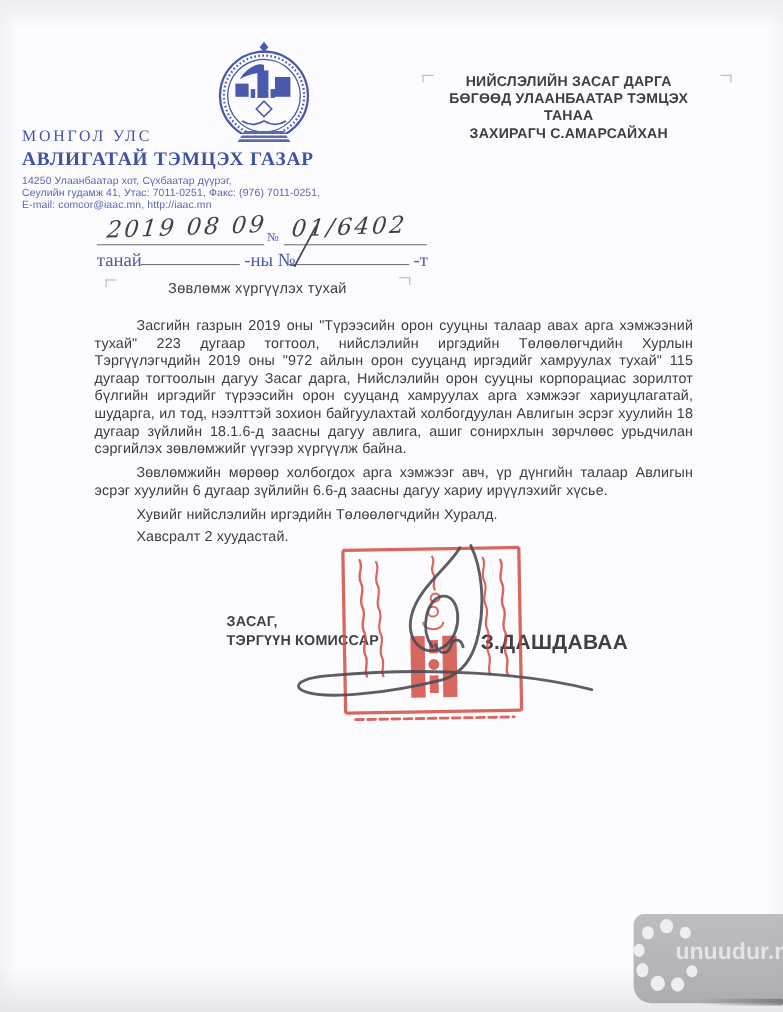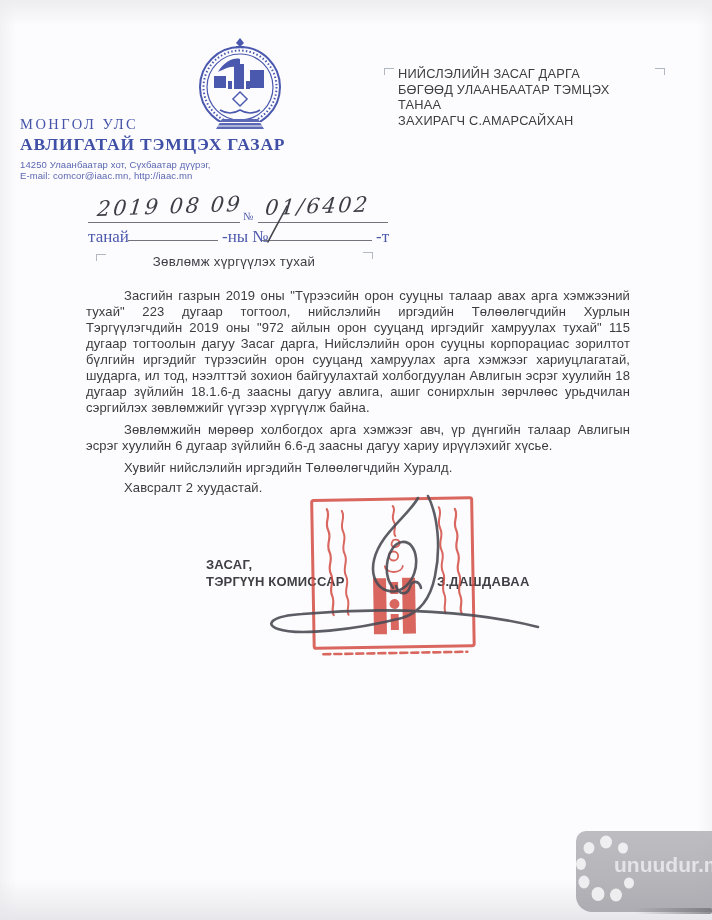--- a/index.html
+++ b/index.html
@@ -18,33 +18,33 @@
   .letterhead{left:20px;top:116px;width:400px;text-align:left;color:#4a58ab;}
   .lh-country{font-family:"Liberation Serif",serif;font-size:14.5px;letter-spacing:2.5px;color:#4553a8;}
   .lh-agency{font-family:"Liberation Serif",serif;font-size:17.5px;font-weight:bold;letter-spacing:.8px;color:#4050a6;margin-top:1px;}
   .lh-address{font-size:9.5px;line-height:11px;color:#5b66b0;margin-top:4px;letter-spacing:.1px;}
   
   .hand{font-family:"DejaVu Serif",serif;font-style:italic;color:#3e3e47;font-size:21px;letter-spacing:2.5px;transform:rotate(-2deg) skewX(-8deg);transform-origin:left bottom;white-space:nowrap;}
   .uline{border-bottom:1.2px solid #73737d;}
   .blue-small{font-family:"Liberation Serif",serif;font-size:17px;color:#4c59ac;}
   .nosign{font-family:"Liberation Serif",serif;font-size:11px;color:#4c59ac;}
   
-  .recipient{left:398px;top:66px;width:238px;text-align:left;font-size:12.8px;font-weight:normal;line-height:15.5px;letter-spacing:.2px;color:#3d3d42;}
+  .recipient{left:398px;top:66px;width:238px;text-align:center;font-size:12.8px;font-weight:bold;line-height:15.5px;letter-spacing:.2px;color:#3d3d42;}
   .cropmark{width:9px;height:6px;opacity:.75;}
   .cm-l{border-top:1.5px solid #98a2ae;border-left:1.5px solid #98a2ae;}
   .cm-r{border-top:1.5px solid #98a2ae;border-right:1.5px solid #98a2ae;}
   
   .subject{left:96px;top:254px;width:276px;text-align:center;font-size:13.2px;letter-spacing:.3px;color:#3d3d44;}
   
   .body-text{left:86px;top:288px;width:544px;font-size:13px;line-height:16px;text-align:justify;letter-spacing:.12px;color:#3b3b41;}
   .body-text p{margin:0 0 6px 0;text-indent:38px;}
   .body-text p.tight{margin-bottom:4px;}
   
   .sig-title{left:206px;top:556px;font-size:13px;font-weight:bold;line-height:17px;letter-spacing:.2px;color:#3f3f45;}
-  .sig-name{left:437px;top:574px;font-size:13px;font-weight:bold;letter-spacing:.3px;color:#3f3f45;}
+  .sig-name{left:437px;top:574px;font-size:19px;font-weight:bold;letter-spacing:.3px;color:#3f3f45;}
   
   .watermark{left:576px;top:831px;width:136px;height:81px;border-radius:10px 0 0 16px;
     background:linear-gradient(180deg,rgba(175,175,180,.82),rgba(158,158,164,.82));}
   .corner-shadow{left:636px;top:908px;width:76px;height:6px;border-radius:2px;
     background:linear-gradient(90deg,rgba(125,125,130,0),rgba(110,110,116,.75));}
 </style>
 </head>
 <body>
 
 <div class="page">
@@ -66,20 +66,21 @@
       <path d="M27,74 q10,6 20,0 q10,6 20,0" stroke-width="1.6"></path>
       <path d="M29,83 L65,83 L71,93 L23,93 Z" fill="#5a68b5" stroke="none"></path>
       <path d="M26,86.5 H68 M24.5,90 H69.5" stroke="#fdfdfe" stroke-width="1.2"></path>
     </g>
   </svg>
 
   <div class="abs letterhead">
     <div class="lh-country">МОНГОЛ  УЛС</div>
     <div class="lh-agency">АВЛИГАТАЙ ТЭМЦЭХ ГАЗАР</div>
     <div class="lh-address">14250 Улаанбаатар хот,  Сүхбаатар дүүрэг,</div>
+    <div class="lh-address" style="margin-top:0;">Сеулийн гудамж 41, Утас: 7011-0251, Факс: (976) 7011-0251,</div>
     <div class="lh-address" style="margin-top:0;">E-mail: comcor@iaac.mn, http://iaac.mn</div>
   </div>
 
   <div class="abs uline" style="left:88px;top:200px;width:152px;height:22px;"></div>
   <div class="abs hand" style="left:96px;top:197px;">2019 08 09</div>
   <div class="abs nosign" style="left:243px;top:210px;">№</div>
   <div class="abs uline" style="left:258px;top:200px;width:130px;height:22px;"></div>
   <div class="abs hand" style="left:264px;top:196px;">01/6402</div>
 
   <div class="abs blue-small" style="left:88px;top:227px;">танай</div>

